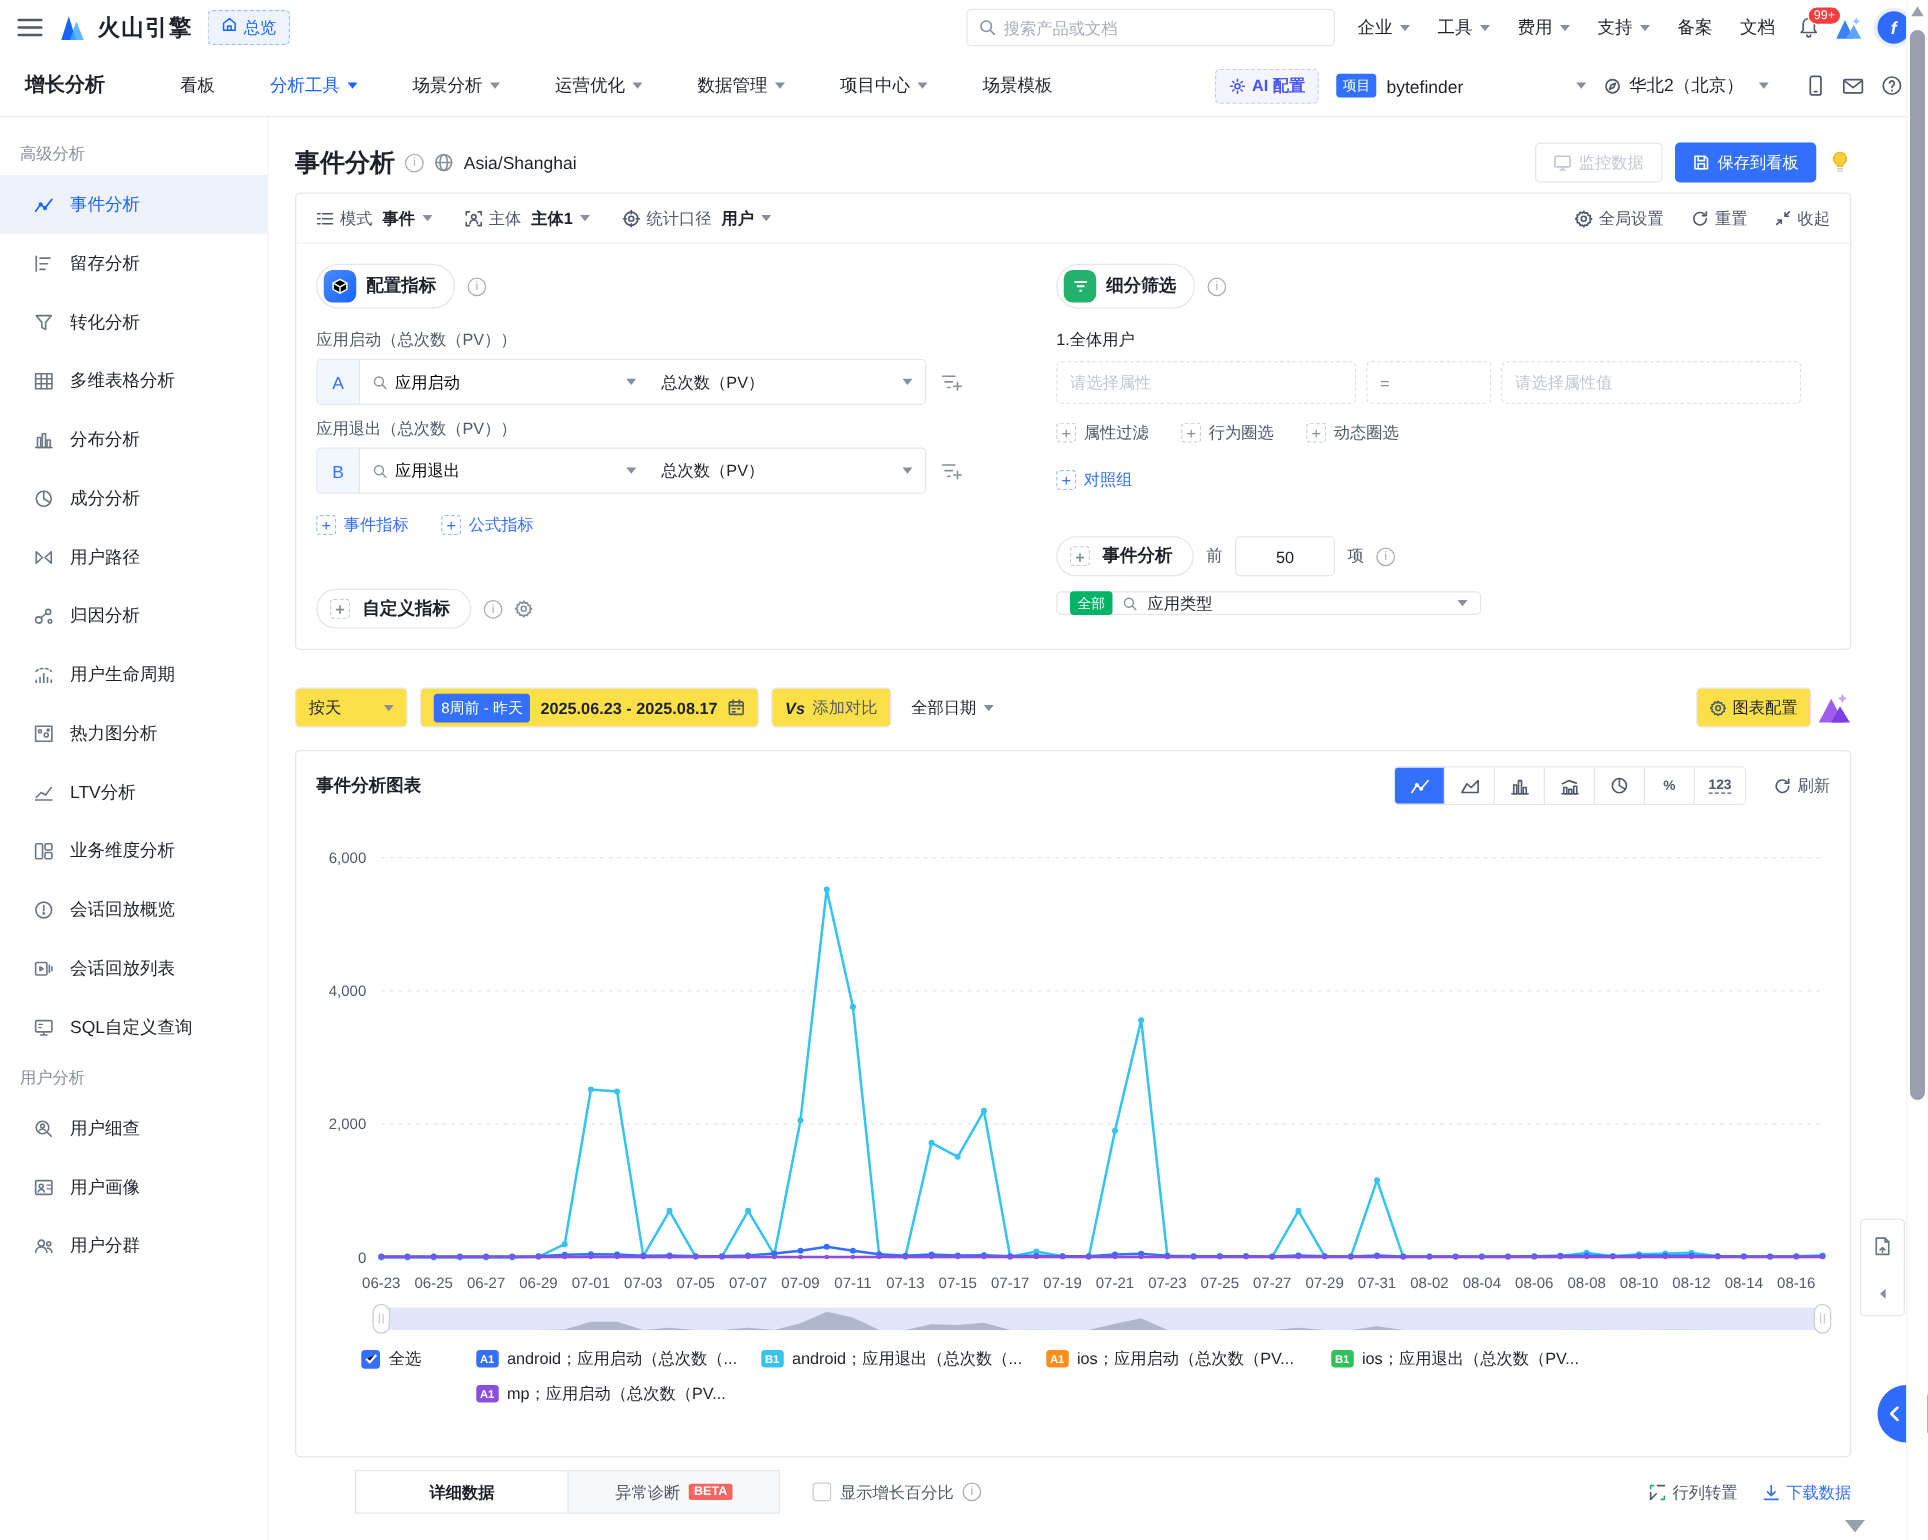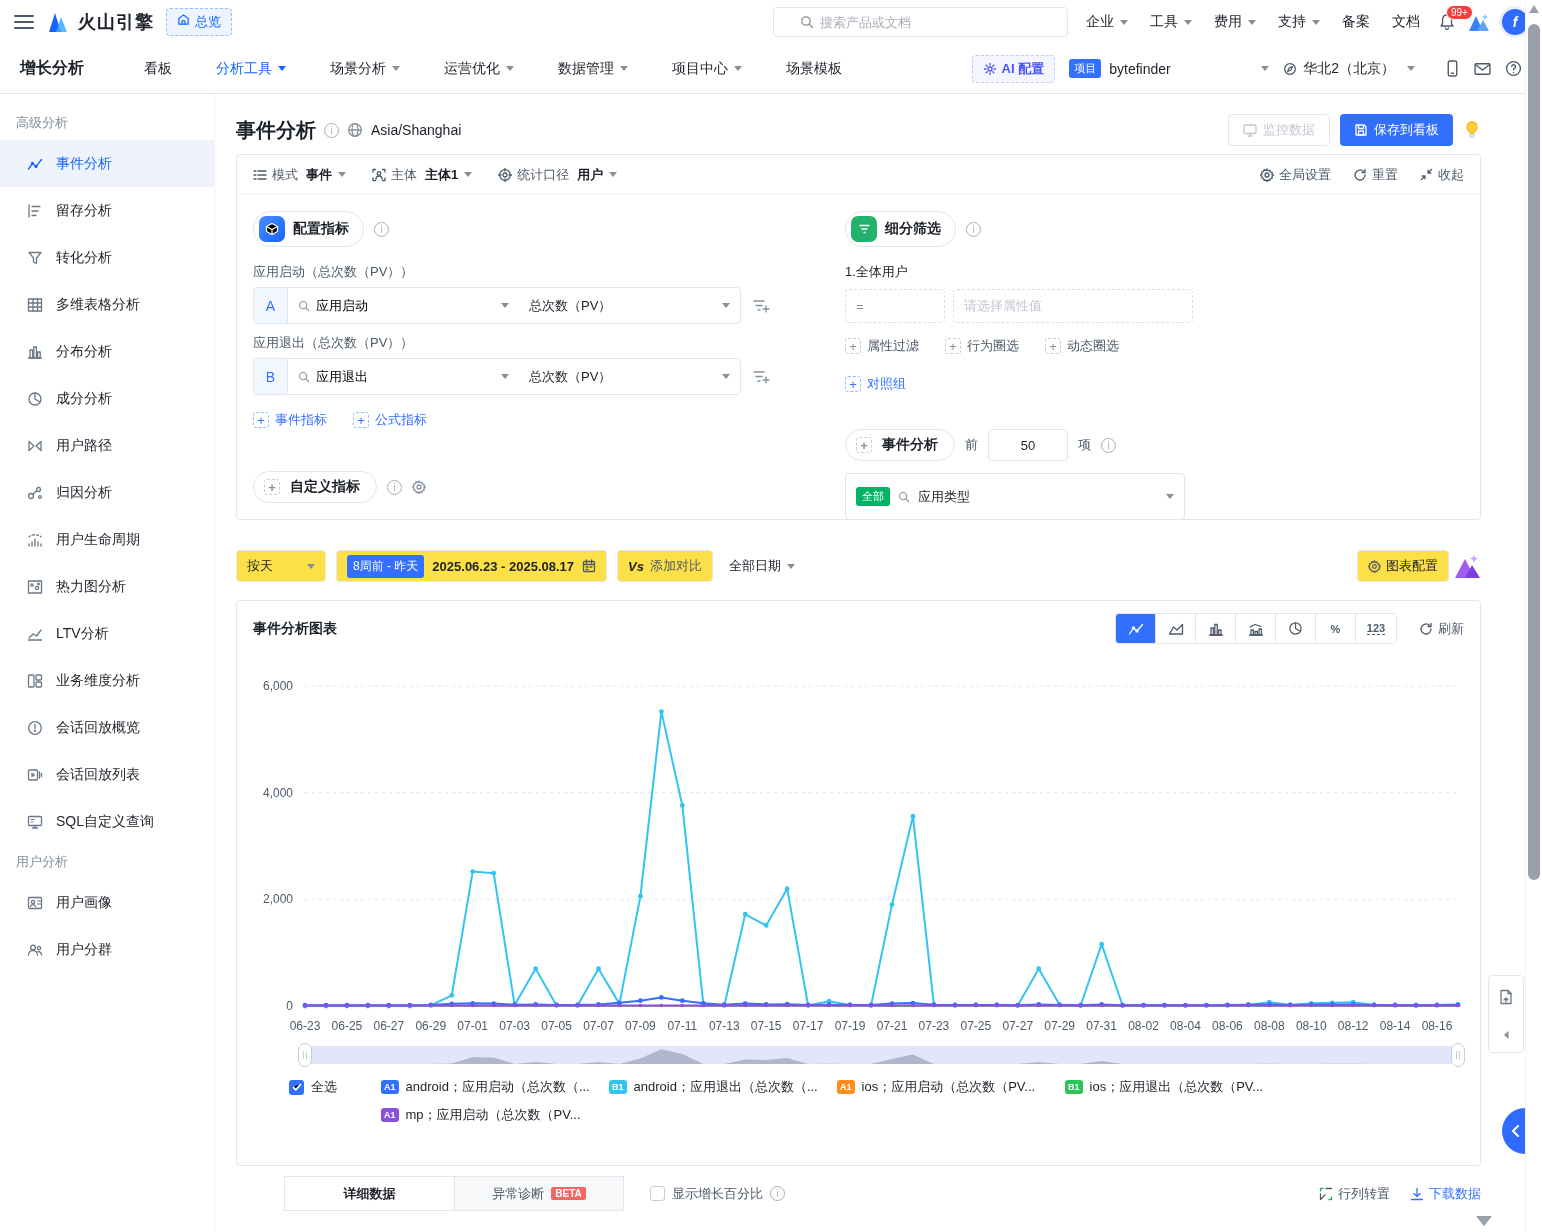--- a/index.html
+++ b/index.html
@@ -9,21 +9,21 @@
   .ic { display:inline-flex; align-items:center; justify-content:center; flex:none; }
   .ic svg { stroke:currentColor; fill:none; stroke-width:1.3; stroke-linecap:round; stroke-linejoin:round; }
   .caret { width:0;height:0;border-left:4px solid transparent;border-right:4px solid transparent;border-top:5px solid #86909c; display:inline-block; margin-left:6px; flex:none;}
   
   .topbar { position:absolute; top:0; left:0; width:1542px; height:44px; display:flex; align-items:center; padding:0 14px; gap:12px; background:#fff; }
   .hamburger { width:20px; display:flex; flex-direction:column; gap:4px; cursor:pointer;}
   .hamburger i { height:2px; background:#4e5969; border-radius:1px; display:block;}
   .logo { display:flex; align-items:center; gap:6px; }
   .logo-text { font-size:18px; font-weight:bold; letter-spacing:1px; }
   .overview-pill { display:flex; align-items:flex-start; gap:5px; background:#eef4ff; border:1px dashed #94bfff; border-radius:4px; padding:4px 10px; color:#1664ff; font-size:13px; }
-  .search-box { margin-left:auto; width:295px; height:30px; border:1px solid #e5e6eb; border-radius:4px; display:flex; align-items:center; gap:6px; padding:0 26px; color:#86909c; }
+  .search-box { margin-left:auto; width:295px; height:30px; border:1px solid #e5e6eb; border-radius:4px; display:flex; align-items:center; gap:6px; padding:0 9px; color:#86909c; }
   .search-box input { border:none; outline:none; width:100%; font-size:13px; color:#1d2129; background:transparent;}
   .search-box input::placeholder { color:#a9aeb8; }
   .top-links { display:flex; align-items:center; gap:22px; font-size:14px; color:#1d2129; margin:0 6px; }
   .top-link { display:flex; align-items:center; cursor:pointer;}
   .bell-wrap { position:relative; color:#4e5969; }
   .badge-99 { position:absolute; top:-8px; left:8px; background:#f53f3f; color:#fff; font-size:10px; border-radius:8px; padding:1px 4px; border:1px solid #fff;}
   .avatar { width:26px; height:26px; border-radius:50%; background:#2f6bff; color:#fff; display:flex; align-items:center; justify-content:center; font-size:14px; font-style:italic; font-weight:bold; box-shadow:0 0 0 3px #eaf0ff;}
   
   .navbar { position:absolute; top:44px; left:0; width:1542px; height:50px; display:flex; align-items:center; padding:0 20px; border-bottom:1px solid #e5e6eb; background:#fff;}
   .brand { font-size:16px; font-weight:bold; margin-right:60px;}
@@ -85,21 +85,21 @@
   .links-row { display:flex; gap:26px; margin-top:16px; }
   .custom-row { margin-top:42px; display:flex; align-items:center; gap:10px; }
   .pill2 { display:inline-flex; align-items:center; gap:10px; border:1px solid #e5e6eb; border-radius:18px; padding:6px 16px 6px 10px; font-size:14px; font-weight:600; cursor:pointer;}
   .grp-label { font-size:13px; color:#1d2129; margin-bottom:8px; }
   .filt-inputs { display:flex; gap:8px; }
   .dash-input { height:34px; border:1px dashed #dcdfe6; border-radius:4px; display:flex; align-items:center; padding:0 10px; color:#c2c7d0; font-size:13px;}
   .filt-links { display:flex; gap:26px; margin-top:14px; }
   .ctrl-row { margin-top:20px; }
   .group-row { margin-top:36px; display:flex; align-items:center; gap:10px; }
   .num-input { width:80px; height:32px; border:1px solid #e5e6eb; border-radius:4px; text-align:center; font-size:13px; color:#1d2129; display:flex; align-items:center; justify-content:center;}
-  .breakdown { margin-top:12px; width:340px; height:47px; border:1px solid #e5e6eb; border-radius:4px; display:flex; align-items:center; gap:8px; padding:0 10px; cursor:pointer;}
+  .breakdown { margin-top:12px; width:340px; height:19px; border:1px solid #e5e6eb; border-radius:4px; display:flex; align-items:center; gap:8px; padding:0 10px; cursor:pointer;}
   .badge-green { background:#00b365; color:#fff; font-size:11px; border-radius:3px; padding:2px 6px;}
   
   .date-row { margin-top:30px; display:flex; align-items:center; gap:10px; }
   .sel { height:32px; border:1px solid #e5e6eb; border-radius:4px; display:flex; align-items:center; padding:0 10px; font-size:13px; cursor:pointer; background:#fde047;}
   .range-badge { background:#3370ff; color:#fff; font-size:12px; border-radius:3px; padding:3px 6px; margin-right:8px;}
   .vs { font-style:italic; font-weight:bold; font-size:13px; color:#1d2129; margin-right:6px;}
   .scope { display:flex; align-items:center; font-size:13px; color:#1d2129; margin-left:6px; cursor:pointer;}
   .date-right { margin-left:auto; display:flex; align-items:center; gap:4px;}
   
   .chart-card { margin-top:18px; height:566px; }
@@ -409,20 +409,31 @@
           <path d="M5.5 14 h5 M8 11.5 V14"></path>
           <path d="M4 5.5 h3 M4 8 h2" stroke-width="1"></path>
         </svg>
       </span>
       <span>SQL自定义查询</span>
     </div>
     <div class="side-section-title">用户分析</div>
     <div class="side-item">
       <span class="ic">
         <svg width="16" height="16" viewBox="0 0 16 16">
+          <circle cx="7" cy="7" r="5"></circle>
+          <path d="M10.7 10.7 L14 14"></path>
+          <circle cx="7" cy="5.8" r="1.5"></circle>
+          <path d="M4.5 9.5 a3 3 0 0 1 5 0"></path>
+        </svg>
+      </span>
+      <span>用户细查</span>
+    </div>
+    <div class="side-item">
+      <span class="ic">
+        <svg width="16" height="16" viewBox="0 0 16 16">
           <rect x="1.5" y="2.5" width="13" height="11" rx="1"></rect>
           <circle cx="6" cy="7" r="1.6"></circle>
           <path d="M3.5 11.5 a2.6 2.6 0 0 1 5 0"></path>
           <path d="M10.5 6 h3 M10.5 9 h3" stroke-width="1"></path>
         </svg>
       </span>
       <span>用户画像</span>
     </div>
     <div class="side-item">
       <span class="ic">
@@ -658,20 +669,21 @@
                 <svg width="13" height="12" viewBox="0 0 13 12" style="stroke:#fff;stroke-width:1.6">
                   <path d="M1.5 2.5 h10 M3.5 6 h6 M5.5 9.5 h2"></path>
                 </svg>
               </span>
             <span>细分筛选</span>
           </span>
           <span class="info-i">i</span>
         </div>
         <div class="grp-label">1.全体用户</div>
         <div class="filt-inputs">
+          <div class="dash-input" style="width:240px">请选择属性</div>
           <div class="dash-input" style="width:100px;color:#86909c">=</div>
           <div class="dash-input" style="width:240px">请选择属性值</div>
         </div>
         <div class="filt-links">
             <span class="gray-link">
               <span class="plusbox gray">+</span>
               <span>属性过滤</span>
             </span>
             <span class="gray-link">
               <span class="plusbox gray">+</span>

